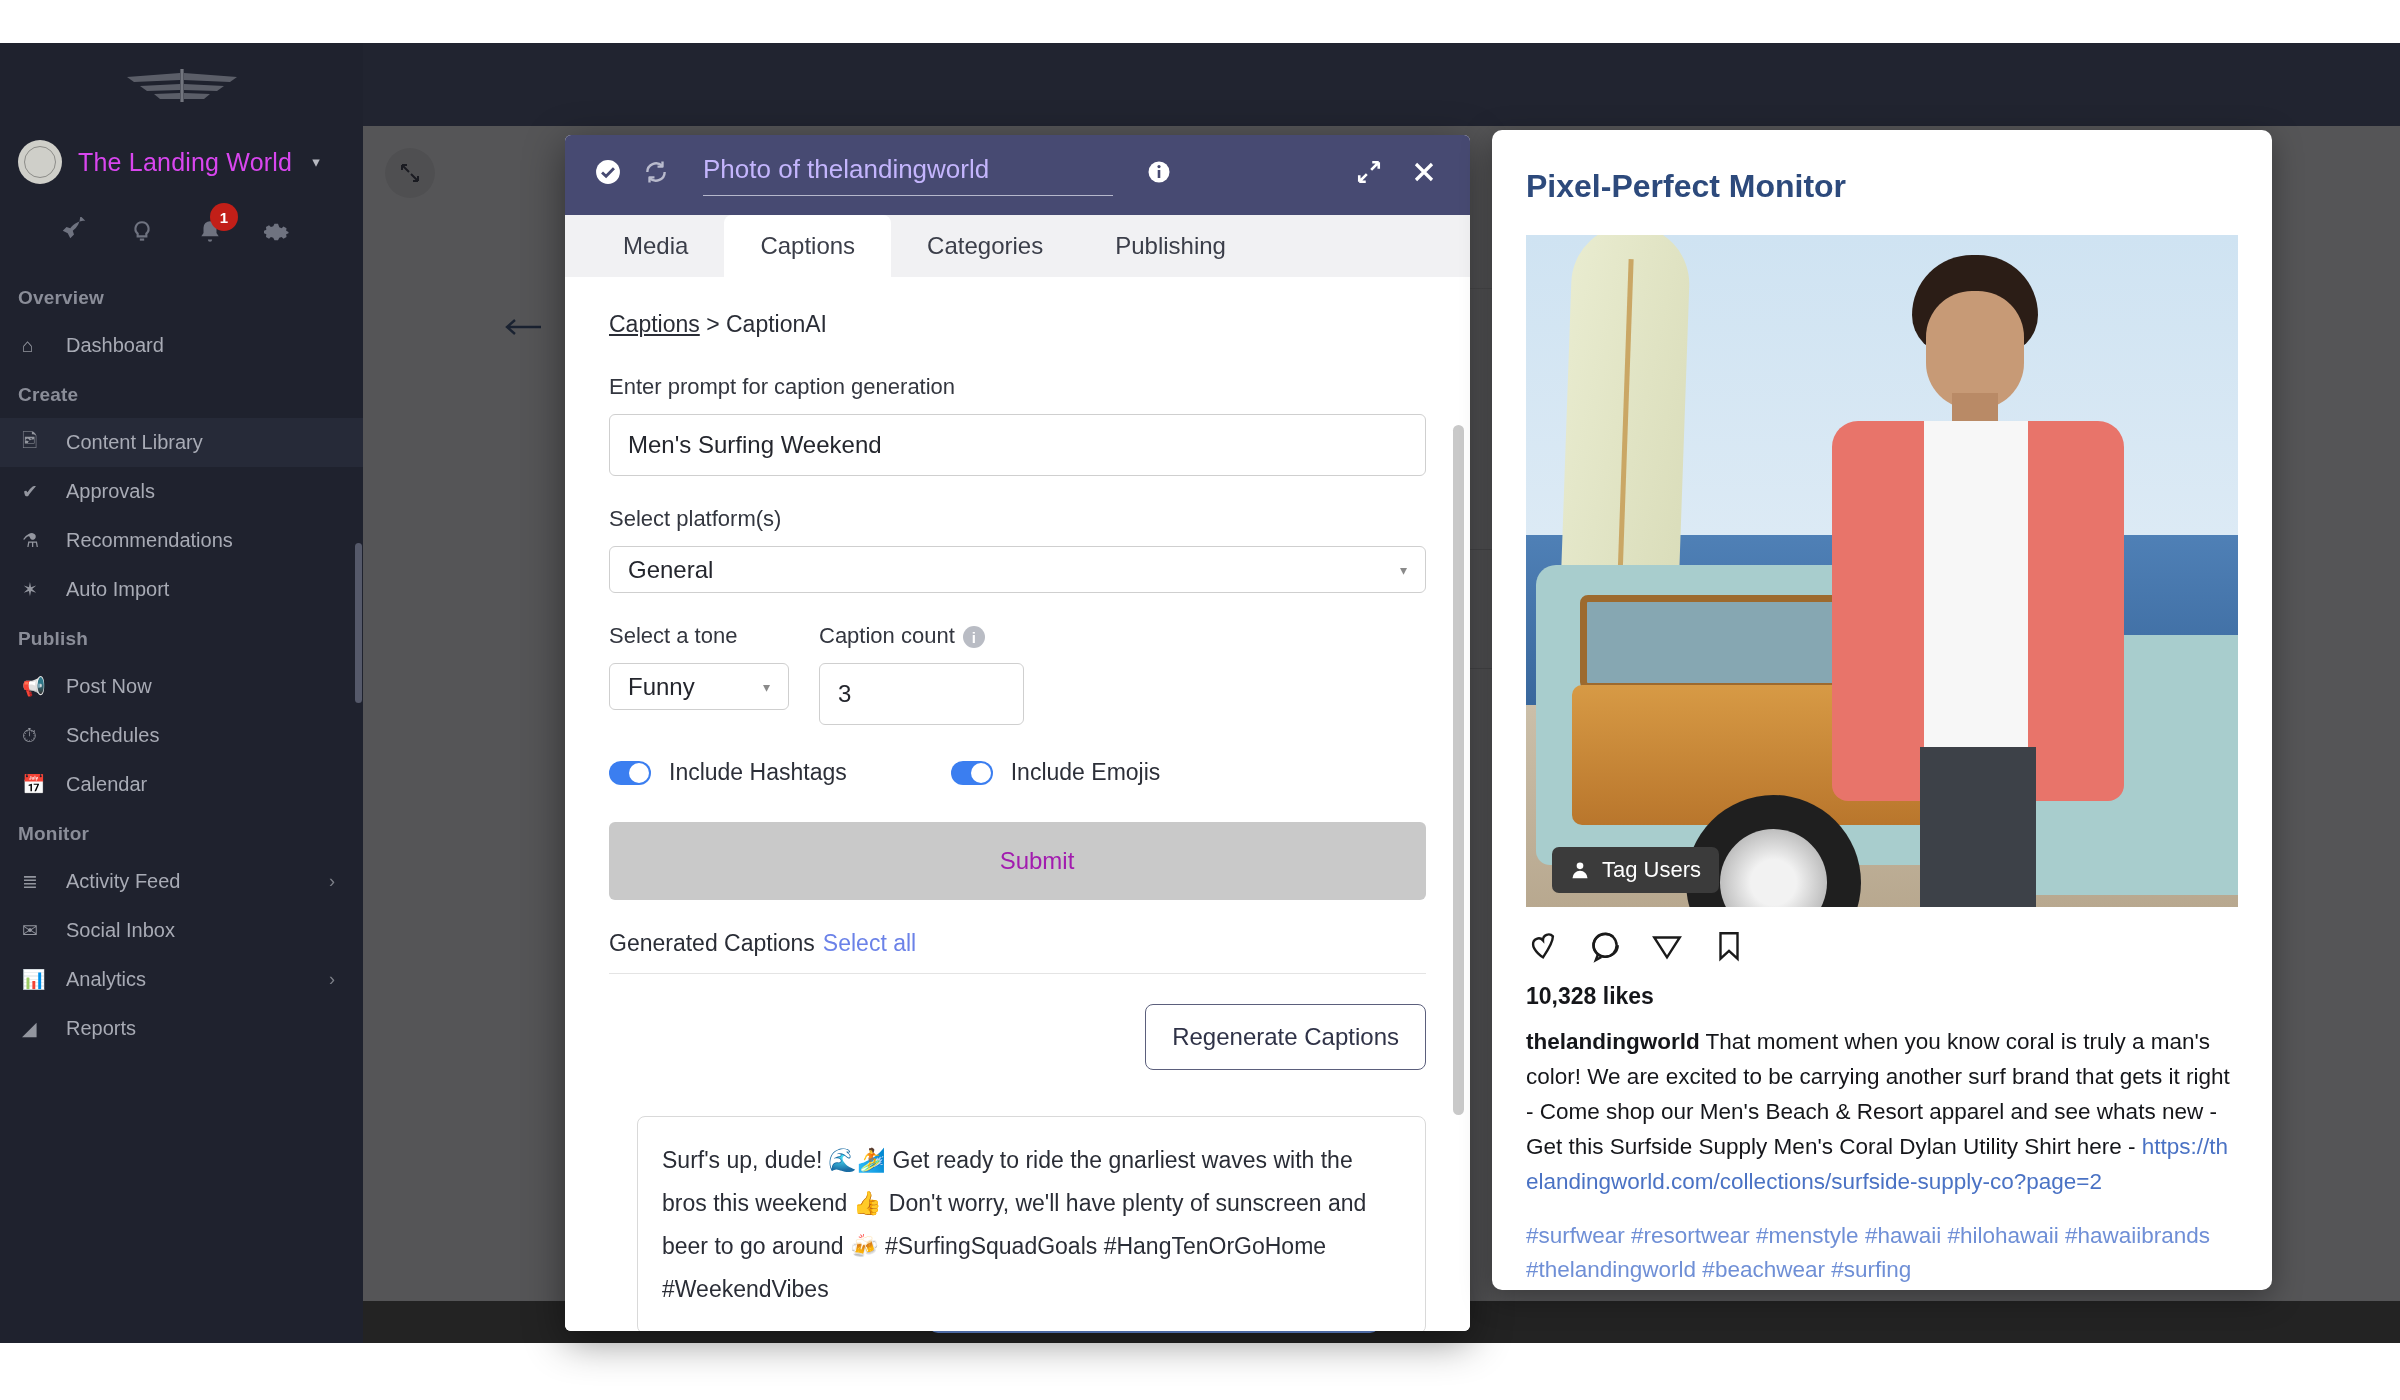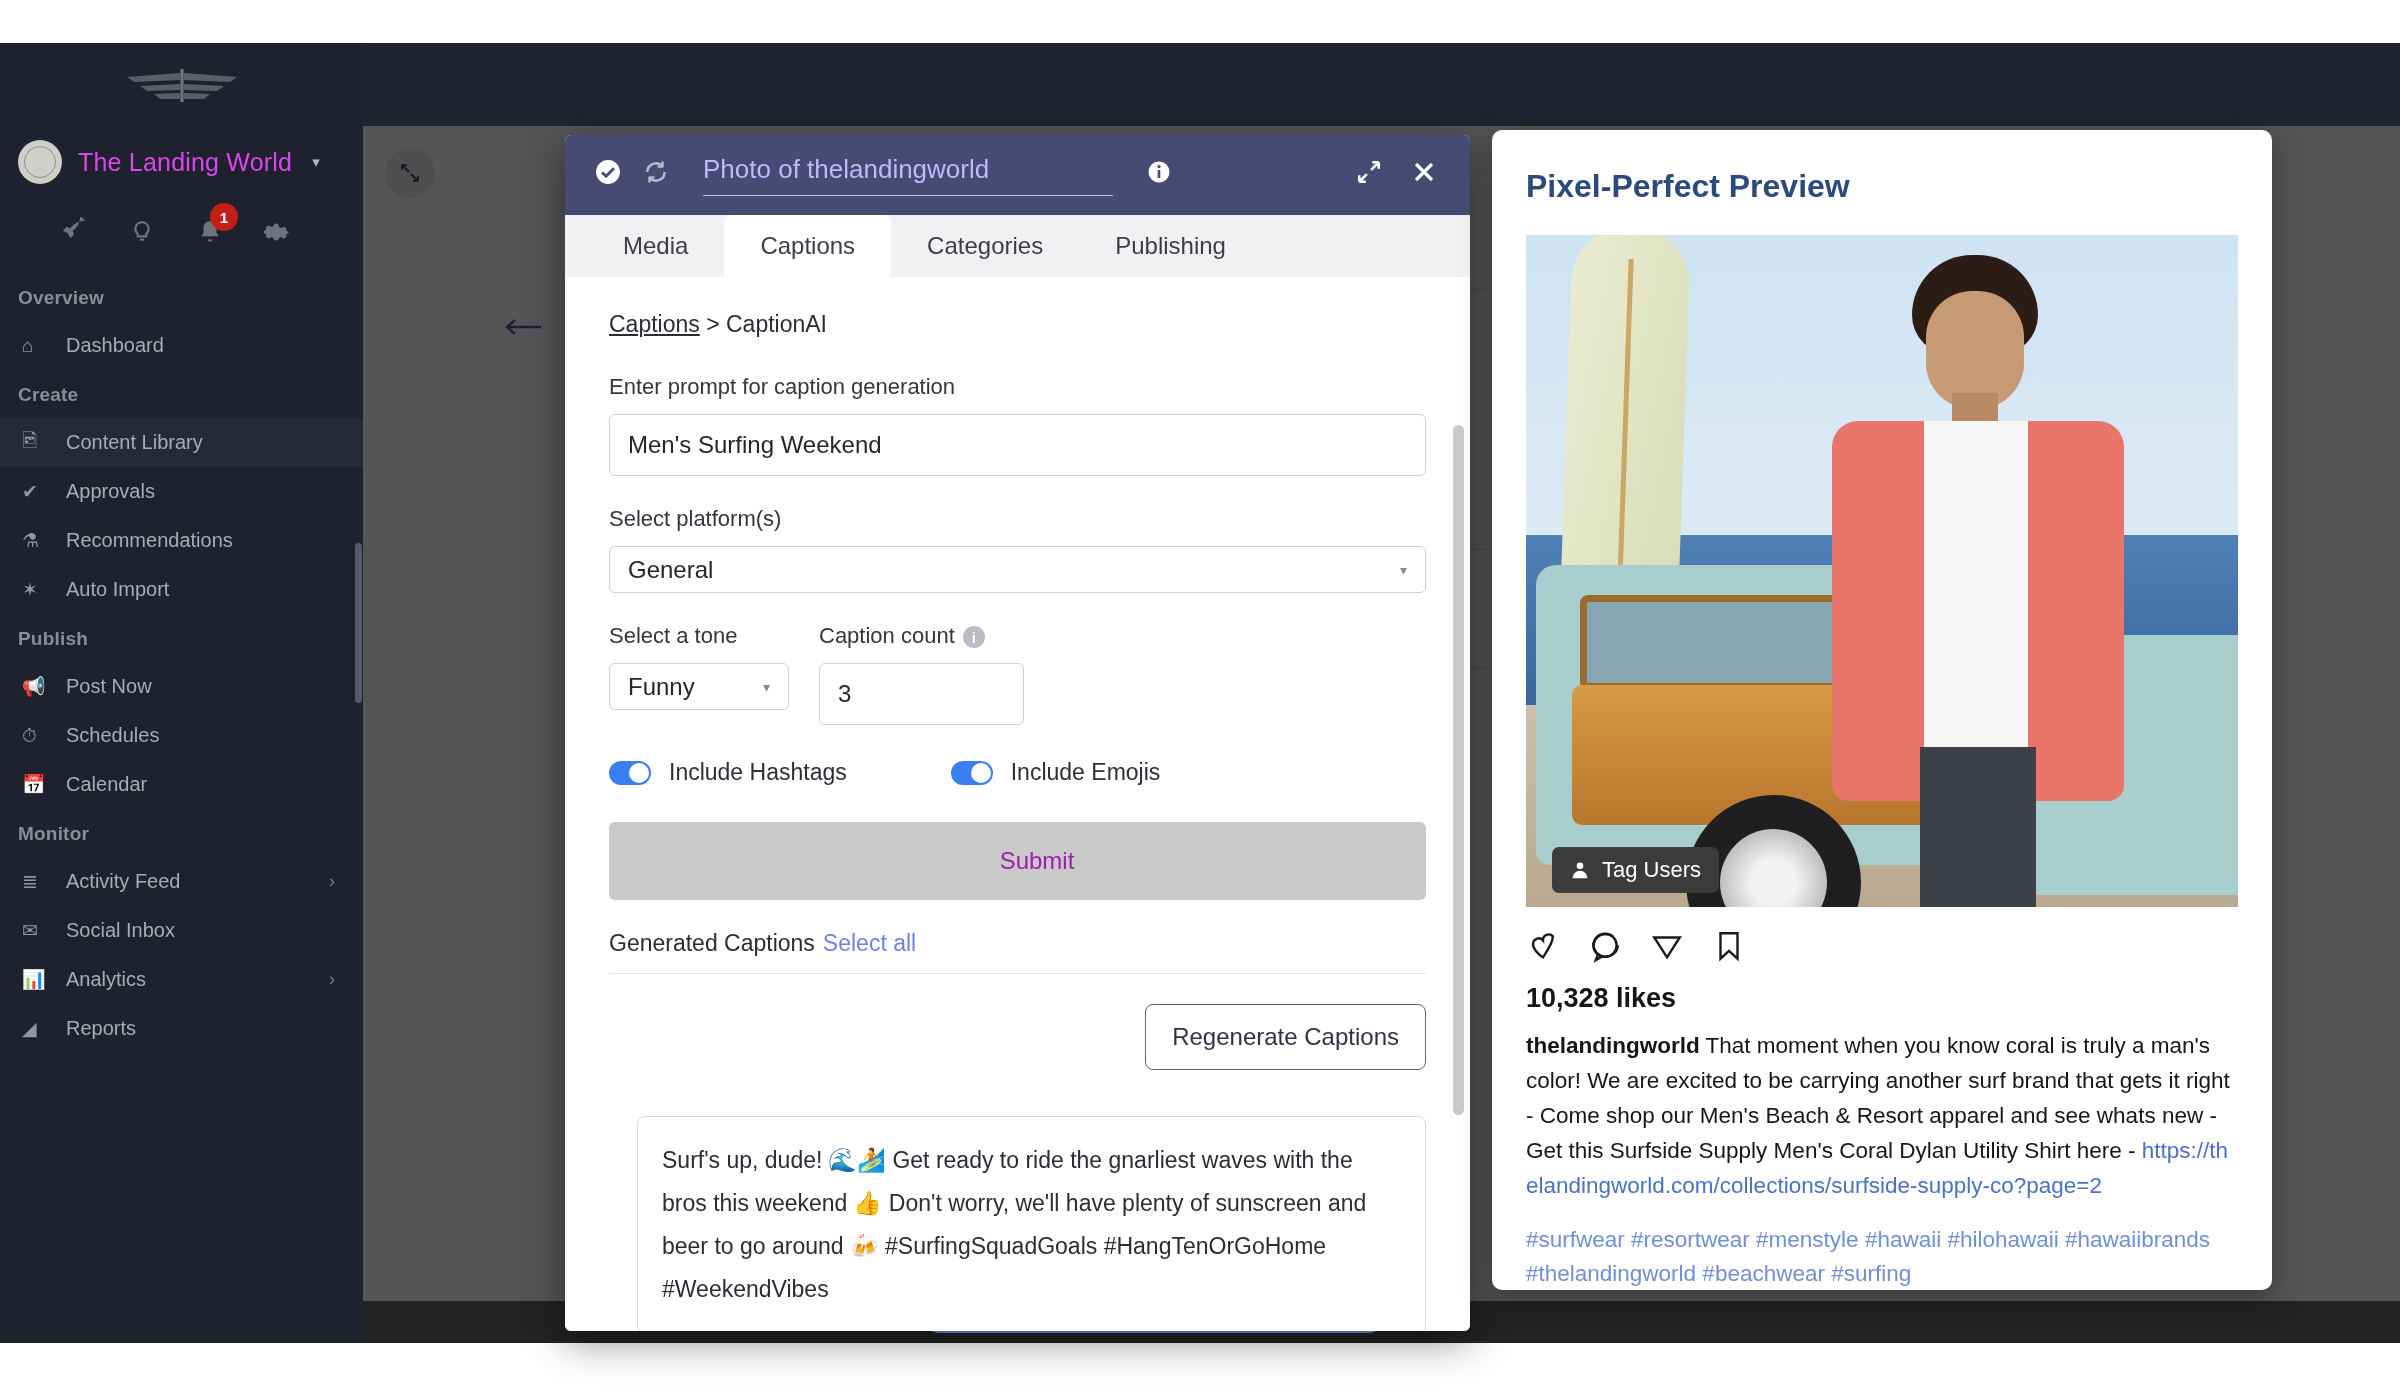--- a/index.html
+++ b/index.html
@@ -107,21 +107,21 @@
   .modal-vscroll { position:absolute; right:6px; top:290px; width:11px; height:690px; background:#c9c9c9; border-radius:6px; }
 
   
   .preview { position:absolute; left:1492px; top:130px; width:780px; height:1160px; background:#fff;
              border-radius:10px; overflow:hidden; box-shadow:0 8px 30px rgba(0,0,0,.35); }
   .preview-title { font-size:32px; font-weight:700; color:#2d4a7c; padding:38px 0 30px 34px; }
   .ig-photo { position:relative; width:712px; height:672px; margin:0 auto; overflow:hidden; background:#bcd3e5; }
   .tagusers { position:absolute; left:26px; bottom:14px; background:#3b3b3b; color:#fff;
               border-radius:7px; padding:10px 18px; font-size:22px; display:flex; align-items:center; gap:12px; }
   .ig-actions { display:flex; gap:28px; padding:22px 0 0 34px; color:#1a1a1a; }
-  .ig-likes { padding:16px 8px 0 34px; font-size:27px; font-weight:700; color:#15161a; }
+  .ig-likes { padding:16px 8px 0 34px; font-size:23px; font-weight:700; color:#15161a; }
   .ig-caption { padding:14px 34px 0 34px; font-size:22.5px; line-height:35px; color:#15161a; }
   .ig-user { font-weight:700; }
   .ig-link { color:#4a72c4; word-break:break-all; }
   .ig-tags { padding:20px 34px 0 34px; font-size:22.5px; line-height:34px; color:#6f8fd6; }
   .ig-time { padding:24px 0 0 34px; font-size:18px; color:#8c8f96; letter-spacing:.6px; }
 
   
   .sky { position:absolute; inset:0; background:linear-gradient(#cfe3f2 0%, #dceaf5 45%, #e6eff7 52%); }
   .sea { position:absolute; left:0; top:300px; right:0; height:180px; background:linear-gradient(#4f80b6,#38669b); }
   .sand { position:absolute; left:0; top:470px; right:0; bottom:0; background:linear-gradient(#cbbfa9,#b8a88f); }
@@ -399,21 +399,21 @@
         <button class="regen">Regenerate Captions</button>
       </div>
 
       <div class="caption-box">Surf's up, dude! 🌊🏄 Get ready to ride the gnarliest waves with the bros this weekend 👍 Don't worry, we'll have plenty of sunscreen and beer to go around 🍻 #SurfingSquadGoals #HangTenOrGoHome #WeekendVibes</div>
     </div>
 
     <div class="modal-vscroll"></div>
   </div>
 
   <div class="preview">
-    <div class="preview-title">Pixel-Perfect Preview</div>
+    <div class="preview-title">Pixel-Perfect Monitor</div>
 
     <div class="ig-photo">
       <div class="sky"></div>
       <div class="sea"></div>
       <div class="sand"></div>
       <div class="board">
           <i></i>
         </div>
       <div class="van">
         <div class="win"></div>

